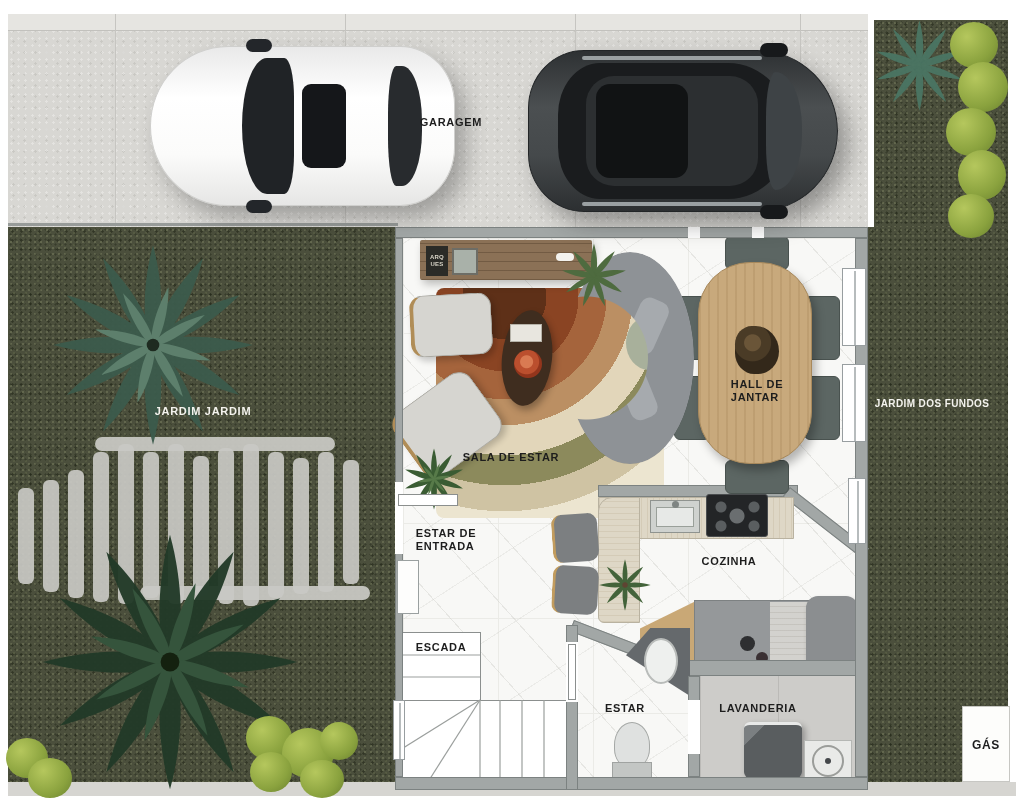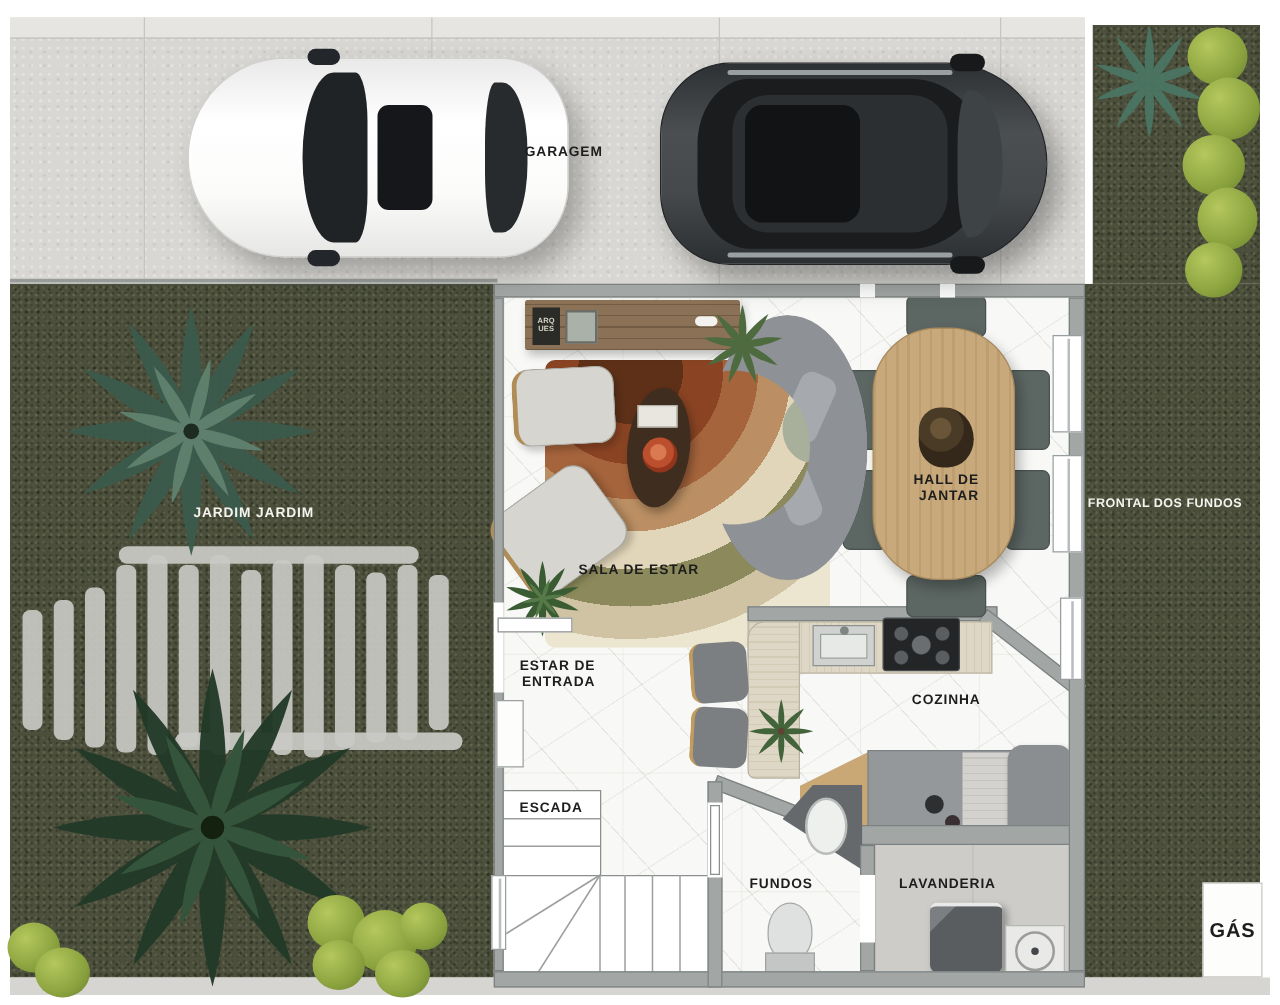--- a/index.html
+++ b/index.html
@@ -20,21 +20,21 @@
   .marble{background-color:#f8f8f6;background-image:
      repeating-linear-gradient(48deg, rgba(185,185,178,.28) 0 1px, transparent 1px 47px),
      repeating-linear-gradient(-33deg, rgba(185,185,178,.20) 0 1px, transparent 1px 63px),
      linear-gradient(to right,#ebebe7 1px,transparent 1px),
      linear-gradient(to bottom,#ebebe7 1px,transparent 1px);
      background-size:auto,auto,95px 95px,95px 95px;}
   .wall{background:#a2a7a6;border:1px solid #7c8281;box-sizing:border-box;}
   .win{background:#ffffff;border:1px solid #989ea0;box-sizing:border-box;}
   .win i{position:absolute;background:#b7bcbd;}
   .lbl{position:absolute;transform:translate(-50%,-50%);font-weight:700;font-size:11px;
-       letter-spacing:.7px;color:#1d1d1d;white-space:nowrap;z-index:60;text-align:right;line-height:13px;}
+       letter-spacing:.7px;color:#1d1d1d;white-space:nowrap;z-index:60;text-align:left;line-height:13px;}
   .lbl.light{color:#f4f3ee;}
   .bush{position:absolute;border-radius:50%;z-index:8;
         background:radial-gradient(circle at 35% 32%, #b5c75d, #8aa23e 62%, #6d8430 95%);}
   .slat{position:absolute;width:16px;border-radius:6px;background:#c9c9c4;opacity:.92;z-index:7;}
   .plank{position:absolute;height:14px;border-radius:7px;background:#c7c7c2;opacity:.95;z-index:6;}
   .chair{position:absolute;background:#5c6663;border:1px solid #49524f;border-radius:6px;box-sizing:border-box;z-index:12;}
   .stool{position:absolute;width:46px;height:48px;background:#7c7f81;border-left:3px solid #c29c5e;
          border-radius:10px;box-sizing:border-box;z-index:12;}
   .counter{background-color:#ded7c6;background-image:repeating-linear-gradient(90deg, rgba(150,130,90,.14) 0 1px, transparent 1px 6px);
            border:1px solid #b9b2a0;box-sizing:border-box;}
@@ -379,29 +379,29 @@
     <div class="a" style="left:30px;top:13px;width:232px;height:136px;background:#1a1c1e;border-radius:42px 62px 62px 42px / 52px 66px 66px 52px;"></div>
     <div class="a" style="left:58px;top:26px;width:172px;height:110px;background:#2c2f31;border-radius:28px;"></div>
     <div class="a" style="left:68px;top:34px;width:92px;height:94px;background:#111314;border-radius:14px;"></div>
     <div class="a" style="left:238px;top:22px;width:36px;height:118px;background:#3e4346;border-radius:10px 28px 28px 10px / 40% 50% 50% 40%;"></div>
     <div class="a" style="left:232px;top:-7px;width:28px;height:14px;background:#17191b;border-radius:7px;"></div>
     <div class="a" style="left:232px;top:155px;width:28px;height:14px;background:#17191b;border-radius:7px;"></div>
   </div>
 
   <div class="lbl" style="left:451px;top:122px;">GARAGEM</div>
   <div class="lbl light" style="left:203px;top:411px;">JARDIM JARDIM</div>
-  <div class="lbl light" style="left:932px;top:403px;font-size:10px;letter-spacing:.4px;">FRONTAL DOS FUNDOS</div>
+  <div class="lbl light" style="left:932px;top:403px;font-size:10px;letter-spacing:.4px;">JARDIM DOS FUNDOS</div>
   <div class="lbl" style="left:511px;top:457px;">SALA DE ESTAR</div>
   <div class="lbl" style="left:757px;top:391px;">
     <div>HALL DE</div>
     <div>JANTAR</div>
   </div>
   <div class="lbl" style="left:446px;top:540px;">
     <div>ESTAR DE</div>
     <div>ENTRADA</div>
   </div>
-  <div class="lbl" style="left:729px;top:561px;margin-left:28px;">COZINHA</div>
+  <div class="lbl" style="left:729px;top:561px;">COZINHA</div>
   <div class="lbl" style="left:441px;top:647px;">ESCADA</div>
-  <div class="lbl" style="left:625px;top:708px;">FUNDOS</div>
+  <div class="lbl" style="left:625px;top:708px;">ESTAR</div>
   <div class="lbl" style="left:758px;top:708px;">LAVANDERIA</div>
-  <div class="lbl" style="left:986px;top:745px;font-size:16px;">GÁS</div>
+  <div class="lbl" style="left:986px;top:745px;font-size:12px;">GÁS</div>
 
 </div>
 
 </body></html>

